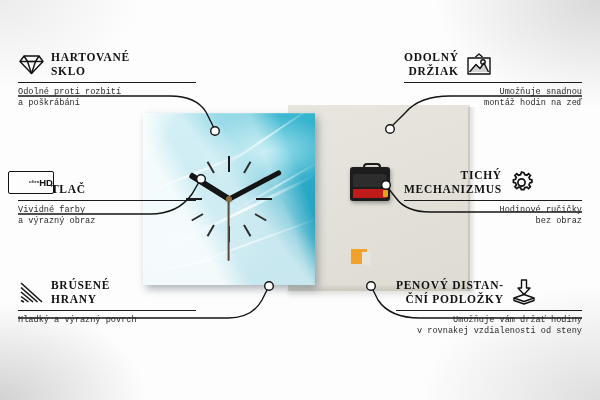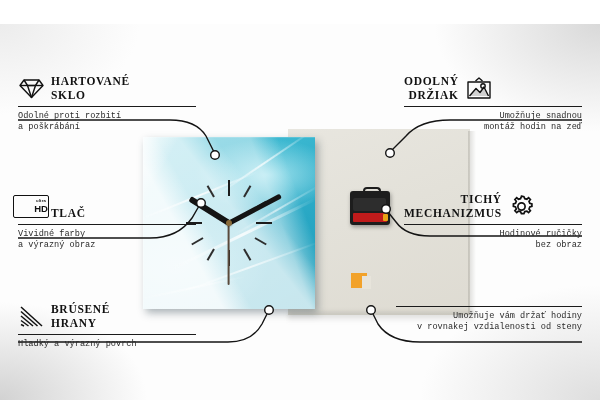--- a/index.html
+++ b/index.html
@@ -2,21 +2,21 @@
 <html><head>
 <meta charset="utf-8">
 <style>
   html,body{margin:0;padding:0;}
   body{
     width:600px;height:400px;overflow:hidden;
     background:#ffffff;
     font-family:"Liberation Serif",serif;
     position:relative;
   }
-  .stage{position:absolute;inset:0;margin-top:24px;}
+  .stage{position:absolute;inset:0;}
 
   
   .bg-grad{position:absolute;inset:0;
     background:
       radial-gradient(ellipse 230px 150px at 100% 0%, #d9d9d9 0%, rgba(217,217,217,0) 72%),
       radial-gradient(ellipse 210px 140px at 0% 100%, #d2d2d2 0%, rgba(210,210,210,0) 70%),
       radial-gradient(ellipse 250px 160px at 100% 100%, #dedede 0%, rgba(222,222,222,0) 72%),
       radial-gradient(ellipse 200px 130px at 0% 0%, #ececec 0%, rgba(236,236,236,0) 70%),
       #fdfdfd;
   }
@@ -88,21 +88,21 @@
   .feat.left .row{justify-content:flex-start;}
   .feat.left .ttl{text-align:left;}
   .feat.left .sub{text-align:left;}
   .feat.right .row{justify-content:flex-start;}
   .feat.right .ttl{text-align:right;}
   .feat.right .sub{text-align:right;}
   .ic{width:26px;height:24px;flex:0 0 26px;display:flex;align-items:center;justify-content:center;}
   .ic svg{display:block;}
 
   .hd-box{width:24px;height:21px;border:1.6px solid #111;border-radius:2px;display:flex;
-    flex-direction:column;align-items:center;justify-content:center;line-height:1;padding-left:20px;}
+    flex-direction:row;align-items:center;justify-content:center;line-height:1;padding-left:20px;}
   .hd-box .u{font-size:4.2px;font-weight:bold;letter-spacing:.2px;color:#111;font-family:"Liberation Sans",sans-serif;}
   .hd-box .h{font-size:9.5px;font-weight:bold;color:#111;font-family:"Liberation Sans",sans-serif;margin-top:.5px;}
 </style>
 </head>
 <body>
 
 <div class="stage">
   <div class="bg-grad"></div>
 
   <div class="photo">
@@ -303,19 +303,34 @@
       </span>
     </div>
     <div class="rule"></div>
     <div class="sub">
       <span>Hodinové ručičky</span><br>
       <span>bez obraz</span>
     </div>
   </div>
 
   <div class="feat right" style="left:396px;top:278px;width:186px;">
+    <div class="row">
+      <span class="ttl">
+        <span>PENOVÝ DISTAN-</span><br>
+        <span>ČNÍ PODLOŽKY</span>
+      </span>
+      <span class="ic">
+        <svg width="26" height="26" viewBox="0 0 26 26">
+          <g fill="none" stroke="#111" stroke-width="1.4" stroke-linejoin="round">
+            <path d="M10.5,1 h5 v8 h3.5 l-6,6.5 l-6,-6.5 h3.5 z"></path>
+            <path d="M13,15.5 L23,19 L13,22.5 L3,19 Z"></path>
+            <path d="M3,19 v2.5 L13,25 L23,21.5 V19"></path>
+          </g>
+        </svg>
+      </span>
+    </div>
     <div class="rule"></div>
     <div class="sub">
       <span>Umožňuje vám držať hodiny</span><br>
       <span>v rovnakej vzdialenosti od steny</span>
     </div>
   </div>
 </div>
 
 </body></html>

